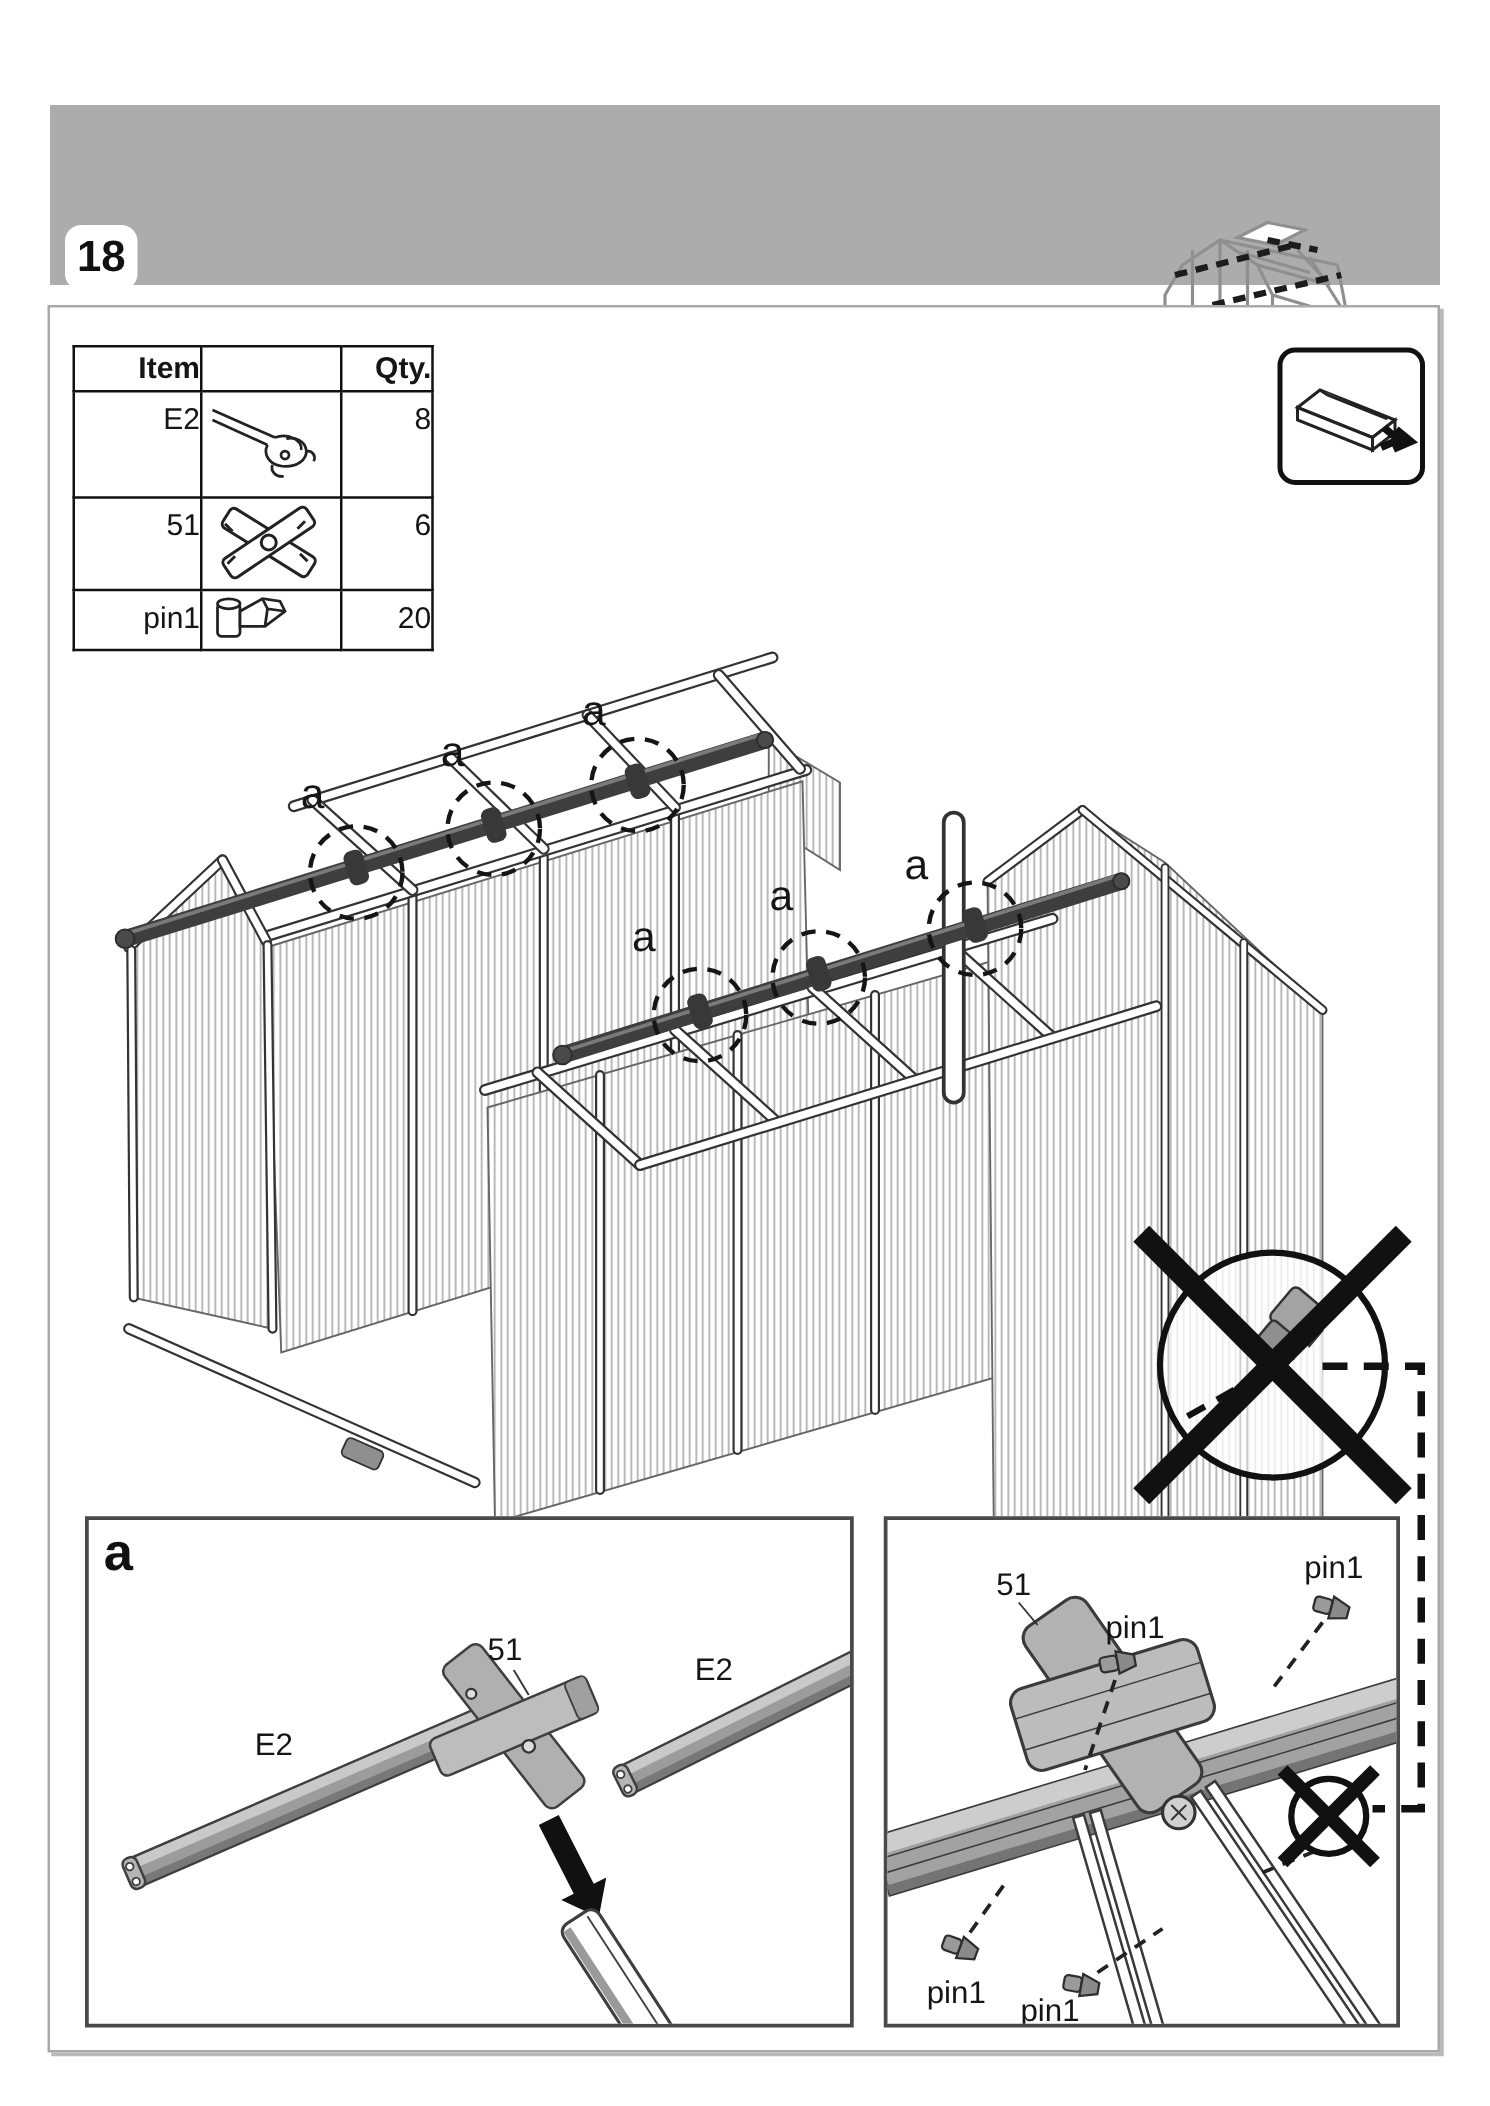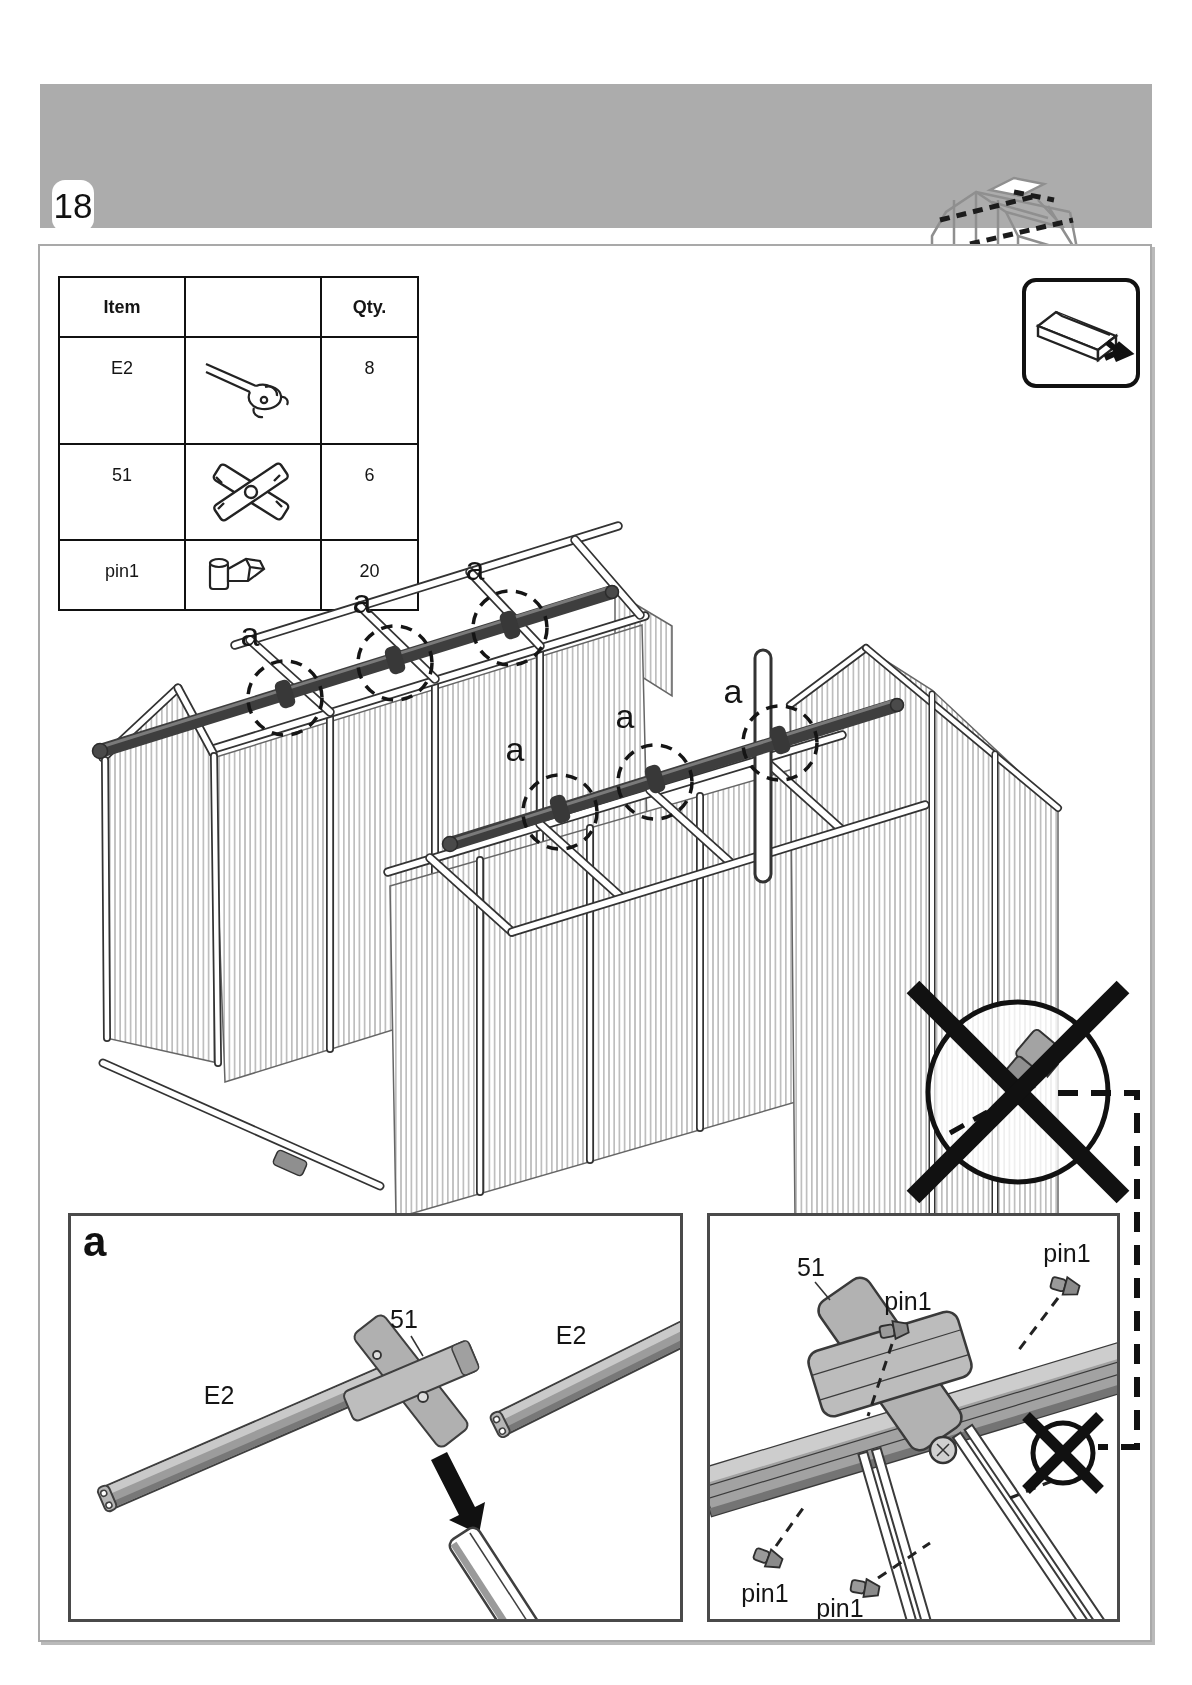--- a/index.html
+++ b/index.html
@@ -1,30 +1,30 @@
 <!DOCTYPE html>
 <html><head>
 <meta charset="utf-8">
 <style>
   html,body{margin:0;padding:0;background:#fff;}
   #page{position:relative;width:1192px;height:1685px;background:#fff;overflow:hidden;
         font-family:"Liberation Sans",sans-serif;color:#151515;}
   
   #header-bar{position:absolute;left:40px;top:84px;width:1112px;height:144px;background:#acacac;}
-  #step-badge{position:absolute;left:52px;top:180px;width:42px;height:52px;background:#fff;
+  #step-badge{position:absolute;left:52px;top:180px;width:58px;height:52px;background:#fff;
       border-radius:13px;display:flex;align-items:center;justify-content:center;
-      font-size:35px;font-weight:normal;color:#111;}
+      font-size:35px;font-weight:bold;color:#111;}
   #gh-icon{position:absolute;left:878px;top:86px;}
   
   #content-frame{position:absolute;left:38px;top:244px;width:1114px;height:1398px;
       border:2px solid #a9a9a9;background:#fff;box-shadow:3px 3px 0 rgba(130,130,130,.55);box-sizing:border-box;}
   
   #parts-table{position:absolute;left:58px;top:276px;border-collapse:collapse;}
-  #parts-table th,#parts-table td{border:2px solid #111;padding:12px;vertical-align:top;text-align:center;
-      font-size:18px;background:#fff;}
+  #parts-table th,#parts-table td{border:2px solid #111;padding:0;vertical-align:top;text-align:right;
+      font-size:24px;background:#fff;}
   #parts-table th{font-weight:bold;height:34px;vertical-align:middle;}
   .col-item{width:100px;} .col-img{width:110px;} .col-qty{width:71px;margin-left:41px;}
   .cell-txt{padding-top:8px;}
   .r1{height:85px;} .r2{height:74px;} .r3{height:48px;}
   
   #hint-box{position:absolute;left:1022px;top:278px;width:118px;height:110px;border:4px solid #111;
       border-radius:14px;box-sizing:border-box;background:#fff;}
   
   .panel{position:absolute;top:1213px;height:409px;border:3px solid #4a4a4a;background:#fff;box-sizing:border-box;}
   #panel-a{left:68px;width:615px;}

